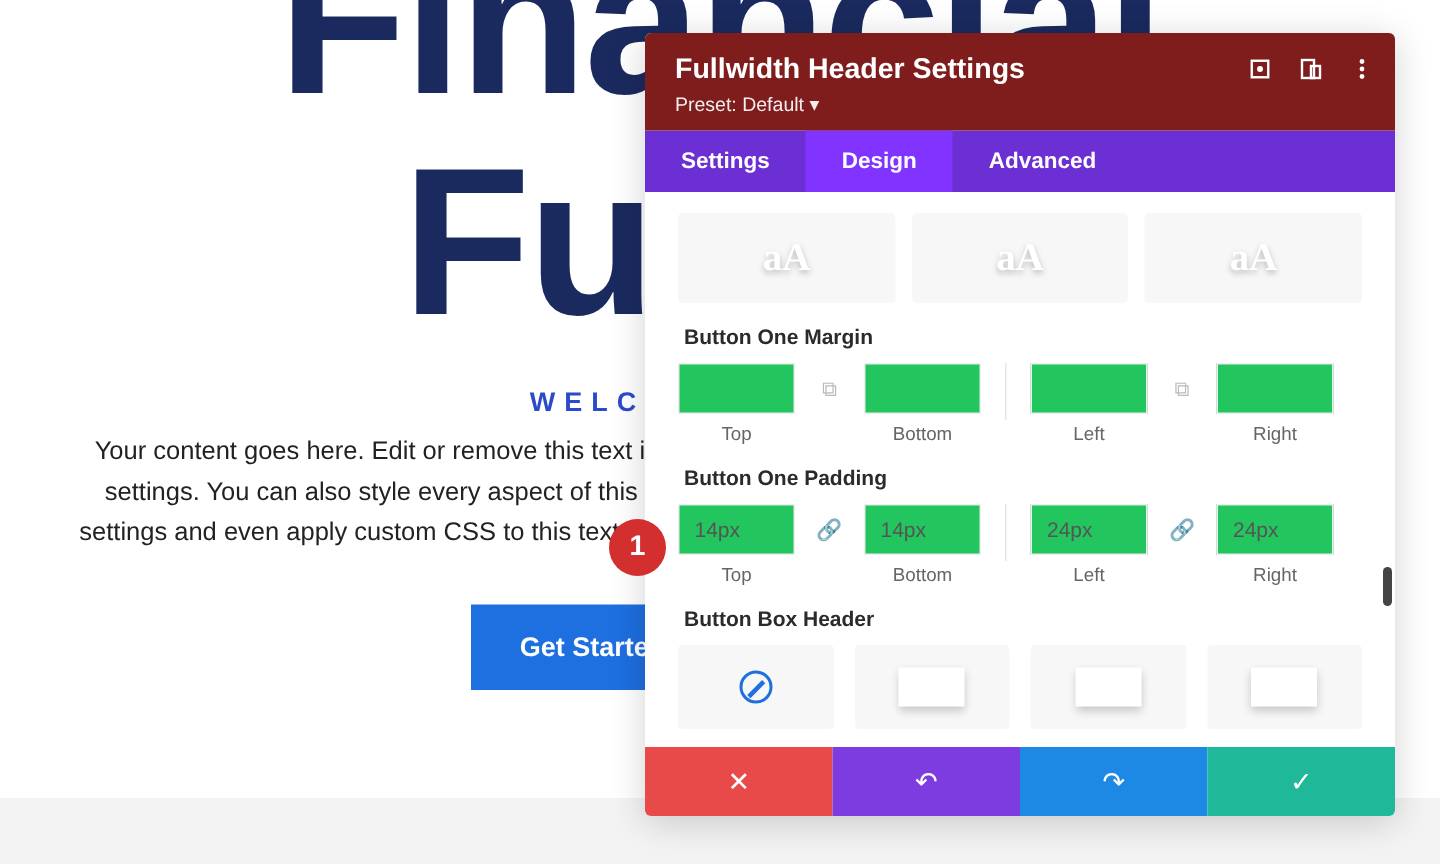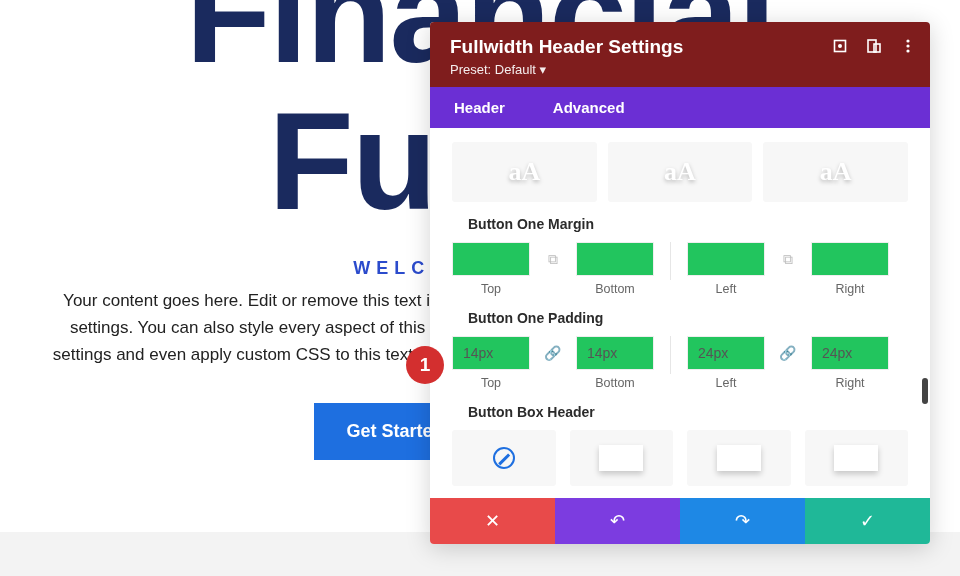--- a/index.html
+++ b/index.html
@@ -22,21 +22,21 @@
 .panel-preset{font-size:13px;opacity:.92;margin-top:4px}
 .panel-icons{position:absolute;right:14px;top:16px;display:flex;gap:18px;align-items:center}
 .hicon{width:16px;height:16px;display:inline-block}
 .tabs{display:flex;background:#6b2fd4}
 .tab{padding:12px 24px;color:#fff;font-size:15px;font-weight:600;cursor:pointer}
 .tab.active{background:#8133ff}
 .panel-body{padding:14px 22px 18px;height:370px;overflow:hidden;position:relative}
 .shadow-row{display:flex;gap:11px;margin-bottom:14px}
 .shadow-card{flex:1;height:60px;background:#f7f7f7;border-radius:3px;display:flex;align-items:center;justify-content:center}
 .aA{font-size:26px;font-weight:900;color:#fff;text-shadow:0 2px 4px rgba(0,0,0,.25);font-family:Georgia,serif}
-.section-label{font-size:14px;font-weight:700;color:#2b2b2b;margin:14px 16px 10px}
+.section-label{font-size:14px;font-weight:700;color:#2b2b2b;margin:14px 4px 10px}
 .spacing{display:flex;align-items:flex-start;gap:10px}
 .sp-input{width:78px;height:34px;border:1px solid #eee;background:#22c55e;padding:0 10px;font-size:14px;color:#555}
 .sp-link{width:26px;height:34px;display:flex;align-items:center;justify-content:center;font-size:14px}
 .sp-link.gray{color:#bbb}
 .sp-link.blue{color:#1e6fe0}
 .sp-divider{width:1px;height:38px;background:#e6e6e6;margin:0 6px}
 .sp-col{display:flex;flex-direction:column;align-items:center}
 .shadow-opts{display:flex;gap:14px}
 .shadow-opt{flex:1;height:56px;background:#f7f7f7;border-radius:3px;display:flex;align-items:center;justify-content:center}
 .no-icon{width:22px;height:22px;border:2.5px solid #1e6fe0;border-radius:50%;position:relative}
@@ -93,21 +93,22 @@
             <rect x="8" y="6" width="6" height="8"></rect>
           </svg></span>
       <span class="hicon"><svg viewBox="0 0 16 16" fill="#fff">
             <circle cx="8" cy="3" r="1.6"></circle>
             <circle cx="8" cy="8" r="1.6"></circle>
             <circle cx="8" cy="13" r="1.6"></circle>
           </svg></span>
     </div>
   </div>
   <div class="tabs">
-    <div class="tab">Header</div>
+    <div class="tab">Settings</div>
+    <div class="tab active">Design</div>
     <div class="tab">Advanced</div>
   </div>
   <div class="panel-body">
     <div class="shadow-row">
       <div class="shadow-card">
           <span class="aA">aA</span>
         </div>
       <div class="shadow-card">
           <span class="aA">aA</span>
         </div>

